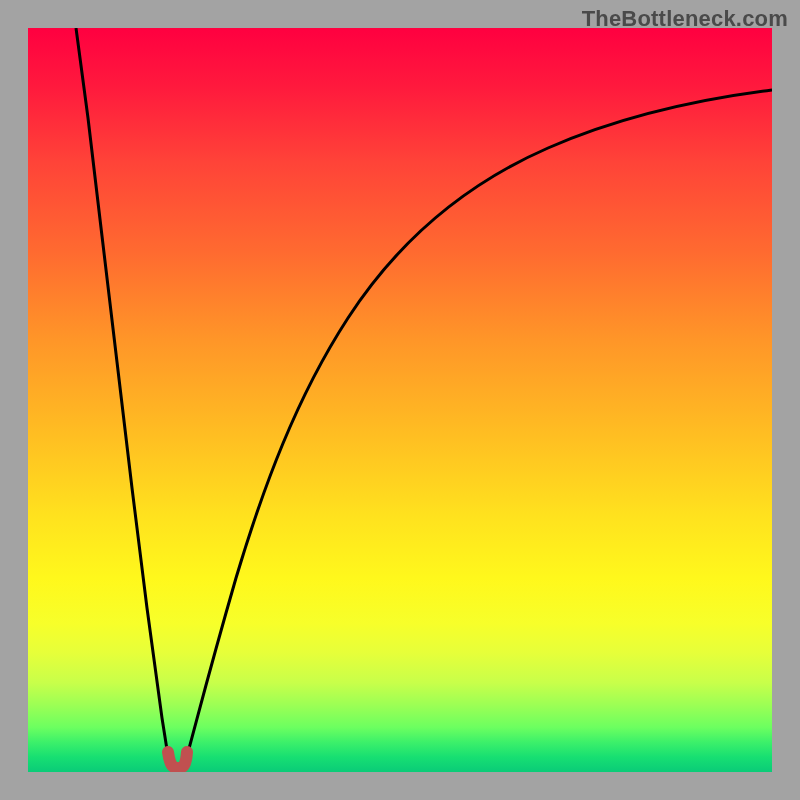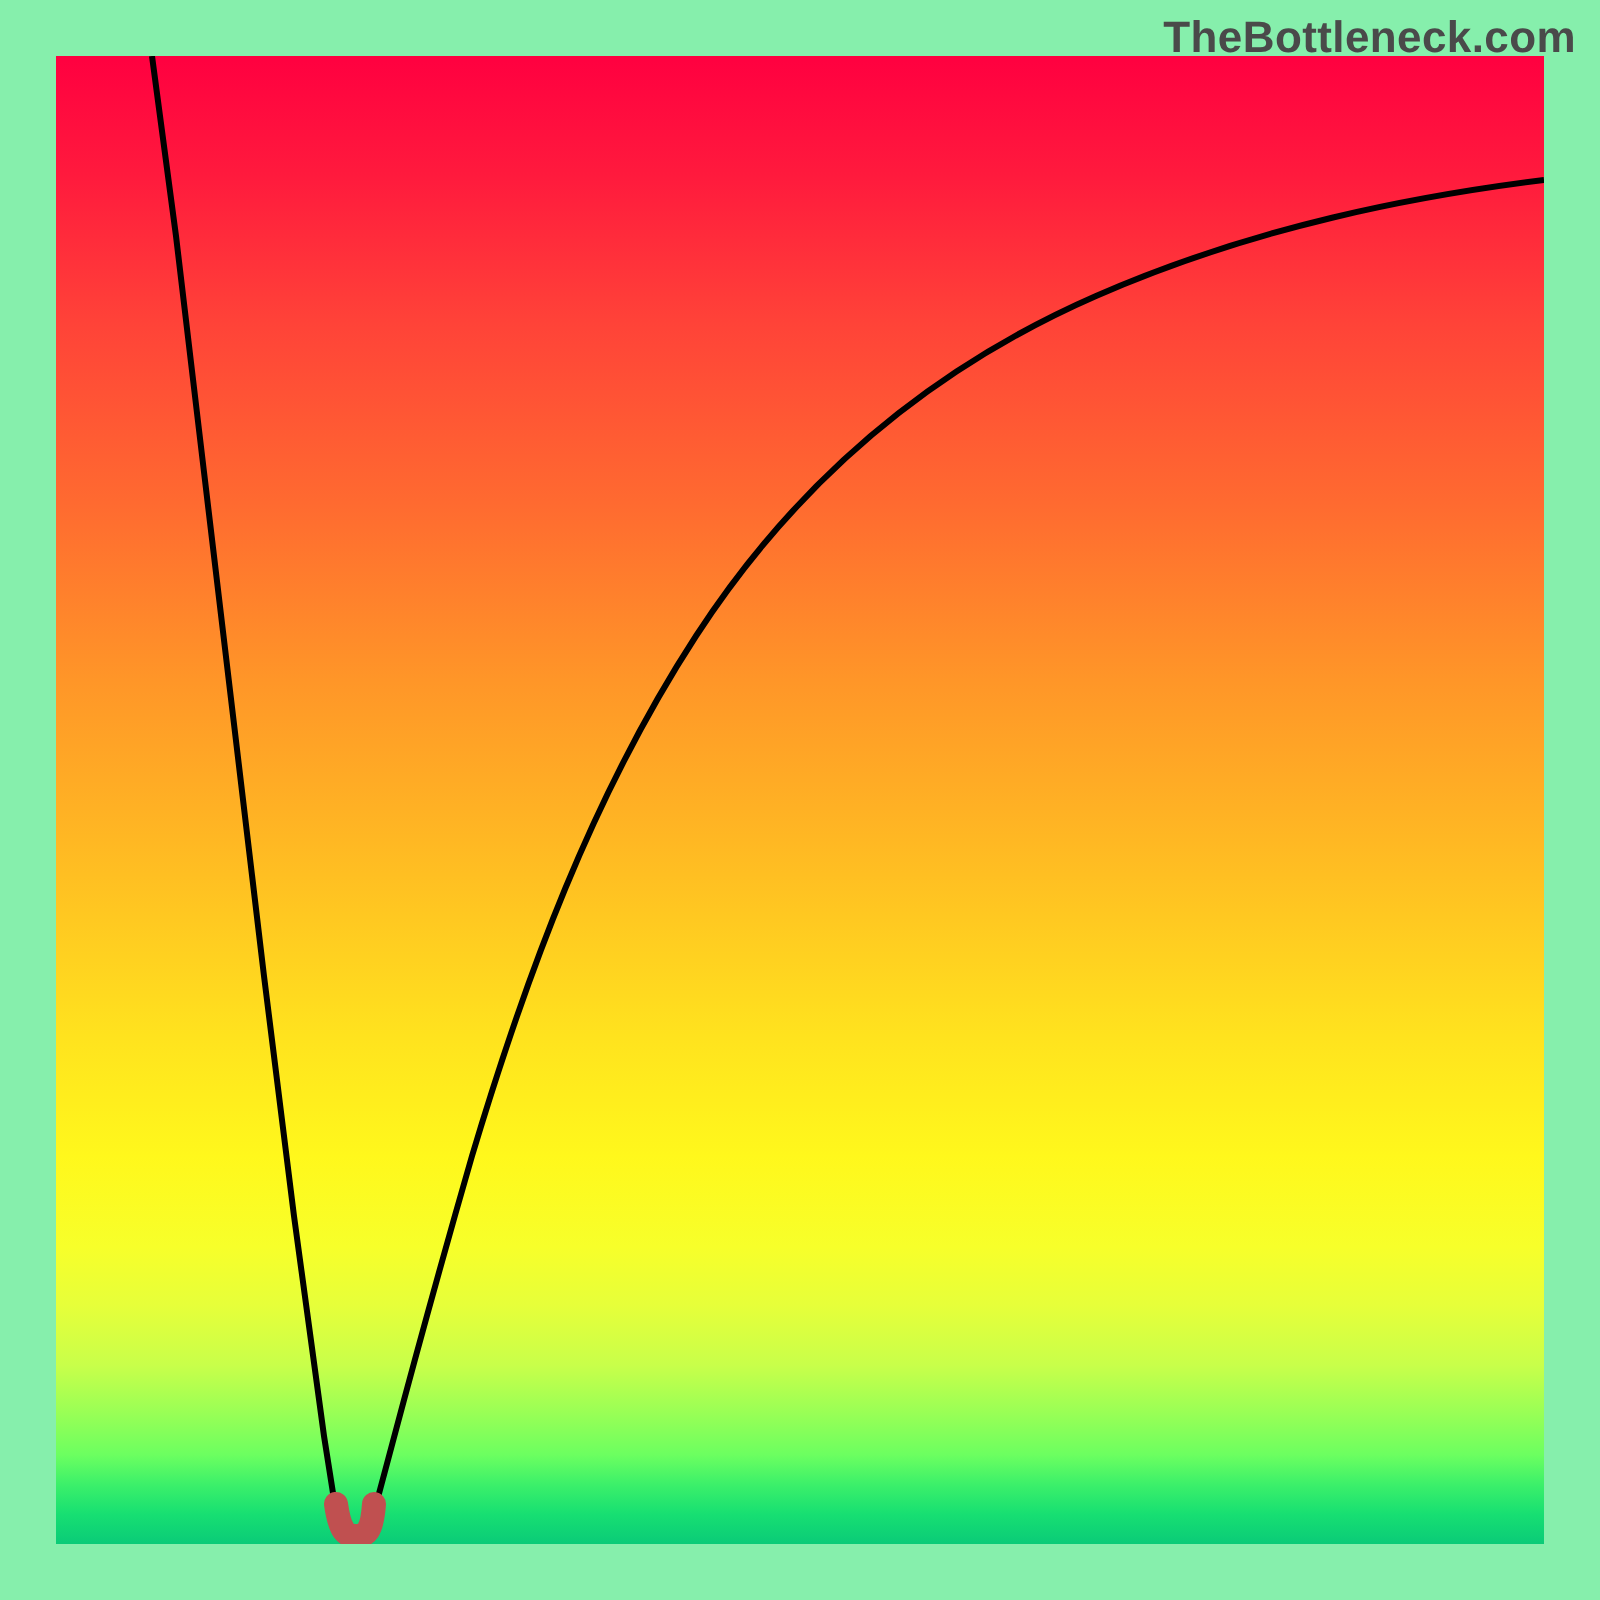--- a/index.html
+++ b/index.html
@@ -7,21 +7,21 @@
     padding: 0;
     width: 800px;
     height: 800px;
     background: #000;
     overflow: hidden;
     font-family: Arial, Helvetica, sans-serif;
   }
   .frame {
     position: absolute;
     inset: 0;
-    background: #86efac;
+    background: #a3a3a3;
   }
   .plot {
     position: absolute;
     left: 28px;
     top: 28px;
     width: 744px;
     height: 744px;
     overflow: hidden;
   }
   .gradient {

